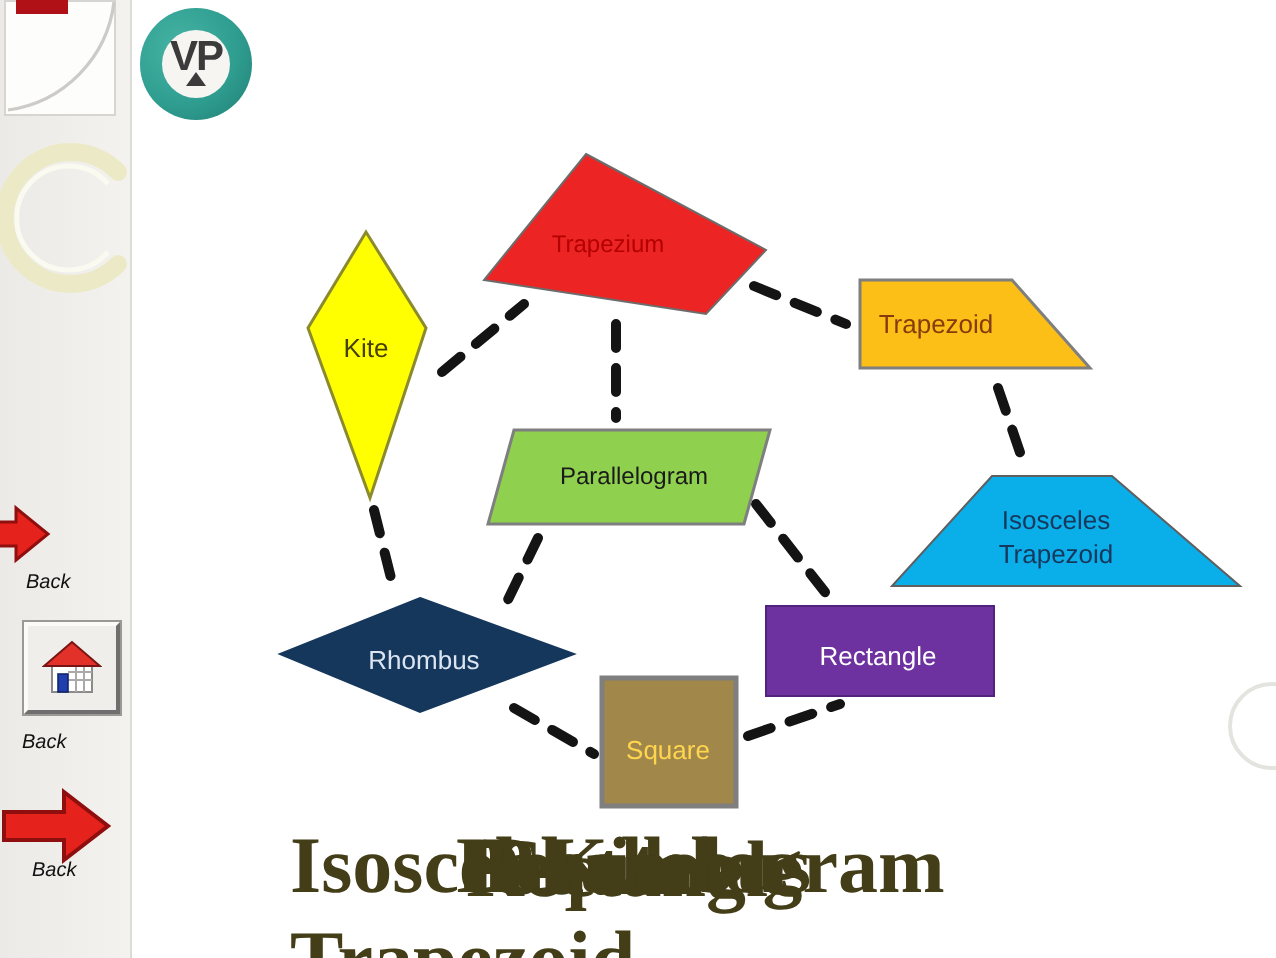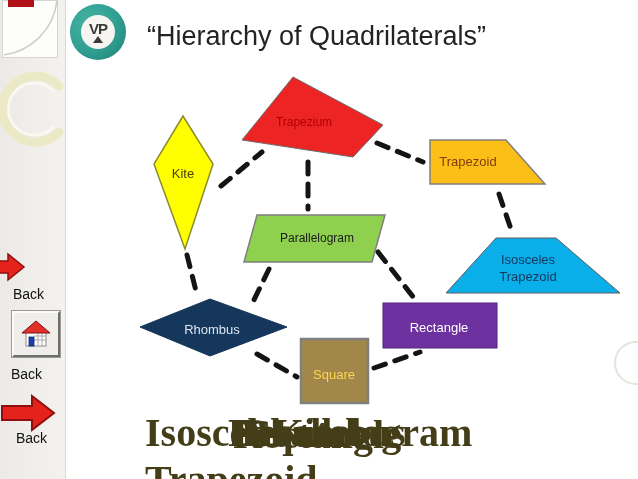--- a/index.html
+++ b/index.html
@@ -4,37 +4,37 @@
 <style>
   html,body{margin:0;padding:0;background:#ffffff;}
   #page{position:relative;width:638px;height:479px;overflow:hidden;background:#ffffff;
         font-family:"Liberation Sans",sans-serif;}
   
   #sidebar{position:absolute;left:0;top:0;width:65px;height:479px;
            background:linear-gradient(90deg,#eceae6,#f3f2ef);border-right:1px solid #dcdbd7;}
   #sidebar .whitebox{position:absolute;left:2px;top:0;width:54px;height:56px;
            background:#fdfdfc;border:1px solid #d6d5d1;}
   #redmark{position:absolute;left:8px;top:0;width:26px;height:7px;background:#b01116;}
-  .navlabel{position:absolute;font-size:14px;color:#111;}
+  .navlabel{position:absolute;font-size:10px;color:#111;font-style:italic;}
   #back-label{left:13px;top:286px;}
   #home-label{left:11px;top:366px;}
   #next-label{left:16px;top:430px;}
   #back-arrow{position:absolute;left:-12px;top:251px;}
   #next-arrow{position:absolute;left:0px;top:392px;}
   #home-button{position:absolute;left:12px;top:311px;width:44px;height:42px;background:#efeeea;
            border-top:2px solid #fbfbf9;border-left:2px solid #fbfbf9;
            border-right:2px solid #6f6f6f;border-bottom:2px solid #6f6f6f;
            box-shadow:0 0 0 1px #9a9994;display:flex;align-items:center;justify-content:center;}
   
   #logo{position:absolute;left:70px;top:4px;width:56px;height:56px;border-radius:50%;
         background:radial-gradient(circle at 35% 35%,#46b3a4,#2f9e90 55%,#1f7d74);
         display:flex;align-items:center;justify-content:center;}
   #logo .inner{width:34px;height:34px;border-radius:50%;background:#f7f5f2;
         display:flex;flex-direction:column;align-items:center;justify-content:center;}
-  #logo .vp{font-size:15px;font-weight:bold;color:#3b3b3b;letter-spacing:-1px;line-height:13px;}
+  #logo .vp{font-size:21px;font-weight:bold;color:#3b3b3b;letter-spacing:-1px;line-height:13px;}
   #logo .tri{width:0;height:0;border-left:5px solid transparent;border-right:5px solid transparent;
         border-bottom:7px solid #3b3b3b;margin-top:1px;}
   #slide-title{position:absolute;left:147px;top:21px;margin:0;font-size:27px;font-weight:400;
         color:#232323;white-space:nowrap;}
   #diagram-svg{position:absolute;left:0;top:0;}
   #diagram-svg text{font-family:"Liberation Sans",sans-serif;}
   
   #footer-text{position:absolute;left:145px;top:411px;width:420px;height:90px;}
   #footer-text span{position:absolute;font-family:"Liberation Serif",serif;font-weight:bold;
         font-size:40px;white-space:nowrap;line-height:44px;}
@@ -127,21 +127,20 @@
     <div class="navlabel" id="next-label">Back</div>
   </div>
 
   <div id="logo">
     <div class="inner">
       <div class="vp">VP</div>
       <div class="tri"></div>
     </div>
   </div>
 
-  <h1 id="slide-title">“Hierarchy of Quadrilaterals”</h1>
 
   <div id="footer-text">
       <span style="left: 0px; top: 0px; color: rgb(67, 61, 24);">Isosceles</span>
       <span style="left: 83px; top: 0px; color: rgb(67, 61, 24);">Parallelogram</span>
       <span style="left: 88px; top: 2px; color: rgb(67, 61, 24);">Rectangle</span>
       <span style="left: 96px; top: 0px; color: rgb(67, 61, 24);">Rhombus</span>
       <span style="left: 104px; top: 1px; color: rgb(67, 61, 24);">Square</span>
       <span style="left: 128px; top: 0px; color: rgb(67, 61, 24);">Kite</span>
       <span style="left: 0px; top: 47px; color: rgb(67, 61, 24);">Trapezoid</span>
     </div>

